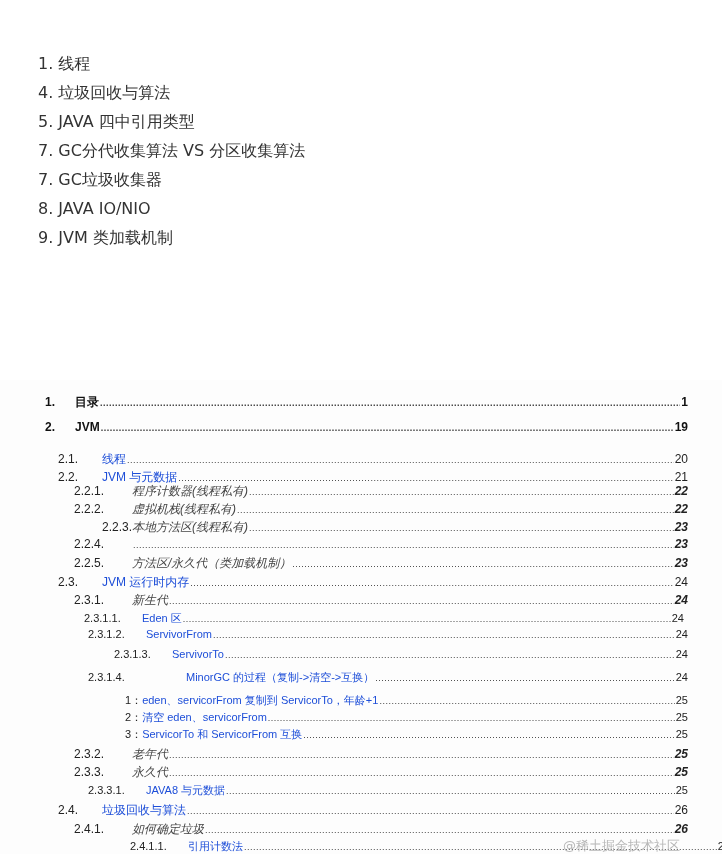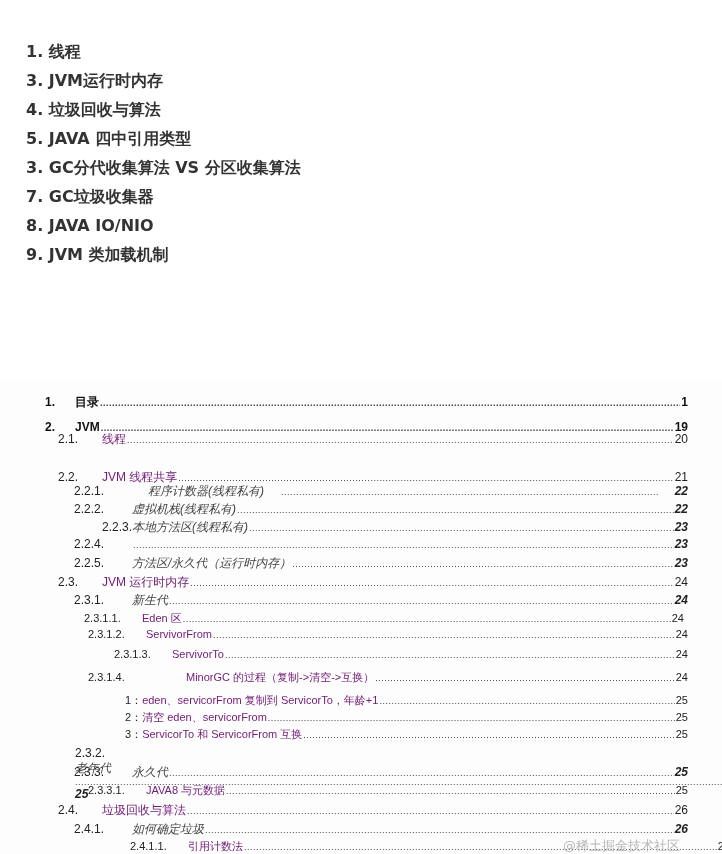--- a/index.html
+++ b/index.html
@@ -1,75 +1,74 @@
 <!DOCTYPE html>
 <html><head>
   <meta charset="utf-8">
   <style>
     html, body { margin:0; padding:0; background:#ffffff; }
     body { width:722px; height:854px; position:relative; overflow:hidden; font-family:"DejaVu Sans", sans-serif; color:#333; }
-    .outline { position:absolute; left:22px; top:33px; margin:4px; padding:0; list-style:none;font-weight:bold; }
+    .outline { position:absolute; left:22px; top:33px; margin:16px; padding:0; list-style:none; }
     .outline li { font-size:16px; line-height:29px; height:29px; color:#333; white-space:nowrap; }
     .toc { position:absolute; left:0; top:380px; width:722px; height:474px; background:#fdfdfd; }
     .row { position:absolute; display:flex; align-items:baseline; white-space:nowrap; color:#222; }
     .row .num { display:inline-block; }
     .row .title { display:inline-block; }
     .row .dots { flex:1; overflow:hidden; margin:0 1px; color:#333; letter-spacing:0.5px; font-size:9px; font-family:"Liberation Sans", sans-serif; }
     .row .dots::before { content:"................................................................................................................................................................................................................................................................................."; }
     .row .page { font-family:"Liberation Sans", sans-serif; }
     .l1 { font-family:"Liberation Sans", sans-serif; font-weight:bold; font-size:12px; color:#111; }
     .l2 { font-family:"Liberation Sans", sans-serif; font-size:12px; color:#222; }
     .l3 { font-family:"Liberation Sans", sans-serif; font-size:12px; color:#222; }
     .l3 .title { font-style:italic; color:#444; }
     .l3 .page { font-style:italic; font-weight:bold; }
     .l4 { font-family:"Liberation Sans", sans-serif; font-size:11px; color:#222; }
     .l5 { font-family:"Liberation Sans", sans-serif; font-size:11px; color:#222; }
-    .l2 .title, .l4 .title, .l5 .title { color:#701a75; }
+    .l2 .title, .l4 .title, .l5 .title { color:#1d4ed8; }
     .watermark { position:absolute; left:563px; top:814px; font-size:13px; color:rgba(170,170,170,0.85); font-family:"DejaVu Sans", sans-serif; white-space:nowrap;margin-top:23px; }
   </style>
 </head>
 <body>
 
 <ol class="outline">
   <li>1. 线程</li>
-  <li>3. JVM运行时内存</li>
   <li>4. 垃圾回收与算法</li>
   <li>5. JAVA 四中引用类型</li>
-  <li>3. GC分代收集算法 VS 分区收集算法</li>
+  <li>7. GC分代收集算法 VS 分区收集算法</li>
   <li>7. GC垃圾收集器</li>
   <li>8. JAVA IO/NIO</li>
   <li>9. JVM 类加载机制</li>
 </ol>
 
 <div class="toc" id="toc">
     <div class="row l1" style="top: 14px; left: 45px; width: 643px;">
       <span class="num" style="width: 30px;">1.</span>
       <span class="title">目录</span>
       <span class="dots"></span>
       <span class="page">1</span>
     </div>
     <div class="row l1" style="top: 40px; left: 45px; width: 643px;">
       <span class="num" style="width: 30px;">2.</span>
       <span class="title">JVM</span>
       <span class="dots"></span>
       <span class="page">19</span>
     </div>
-    <div class="row l2" style="top: 51px; left: 58px; width: 630px; justify-content: flex-end;">
+    <div class="row l2" style="top: 71px; left: 58px; width: 630px; justify-content: flex-end;">
       <span class="num" style="width: 44px;">2.1.</span>
       <span class="title">线程</span>
       <span class="dots"></span>
       <span class="page">20</span>
     </div>
     <div class="row l2" style="top: 89px; left: 58px; width: 630px;">
       <span class="num" style="width: 44px;">2.2.</span>
-      <span class="title">JVM 线程共享</span>
+      <span class="title">JVM 与元数据</span>
       <span class="dots"></span>
       <span class="page">21</span>
     </div>
-    <div class="row l3" style="top: 103px; left: 74px; width: 614px; gap: 16px;">
+    <div class="row l3" style="top: 103px; left: 74px; width: 614px;">
       <span class="num" style="width: 58px;">2.2.1.</span>
       <span class="title">程序计数器(线程私有)</span>
       <span class="dots"></span>
       <span class="page">22</span>
     </div>
     <div class="row l3" style="top: 121px; left: 74px; width: 614px;">
       <span class="num" style="width: 58px;">2.2.2.</span>
       <span class="title">虚拟机栈(线程私有)</span>
       <span class="dots"></span>
       <span class="page">22</span>
@@ -80,21 +79,21 @@
       <span class="dots"></span>
       <span class="page">23</span>
     </div>
     <div class="row l3" style="top: 157px; left: 74px; width: 614px;">
       <span class="num" style="width: 58px;">2.2.4.</span>
       <span class="dots"></span>
       <span class="page">23</span>
     </div>
     <div class="row l3" style="top: 175px; left: 74px; width: 614px;">
       <span class="num" style="width: 58px;">2.2.5.</span>
-      <span class="title">方法区/永久代（运行时内存）</span>
+      <span class="title">方法区/永久代（类加载机制）</span>
       <span class="dots"></span>
       <span class="page">23</span>
     </div>
     <div class="row l2" style="top: 194px; left: 58px; width: 630px;">
       <span class="num" style="width: 44px;">2.3.</span>
       <span class="title">JVM 运行时内存</span>
       <span class="dots"></span>
       <span class="page">24</span>
     </div>
     <div class="row l3" style="top: 212px; left: 74px; width: 614px;">
@@ -138,21 +137,21 @@
       <span class="title">清空 eden、servicorFrom</span>
       <span class="dots"></span>
       <span class="page">25</span>
     </div>
     <div class="row l5" style="top: 347px; left: 125px; width: 563px;">
       <span class="num">3：</span>
       <span class="title">ServicorTo 和 ServicorFrom 互换</span>
       <span class="dots"></span>
       <span class="page">25</span>
     </div>
-    <div class="row l3" style="top: 366px; left: 74px; width: 614px; flex-direction: column;">
+    <div class="row l3" style="top: 366px; left: 74px; width: 614px;">
       <span class="num" style="width: 58px;">2.3.2.</span>
       <span class="title">老年代</span>
       <span class="dots"></span>
       <span class="page">25</span>
     </div>
     <div class="row l3" style="top: 384px; left: 74px; width: 614px;">
       <span class="num" style="width: 58px;">2.3.3.</span>
       <span class="title">永久代</span>
       <span class="dots"></span>
       <span class="page">25</span>

